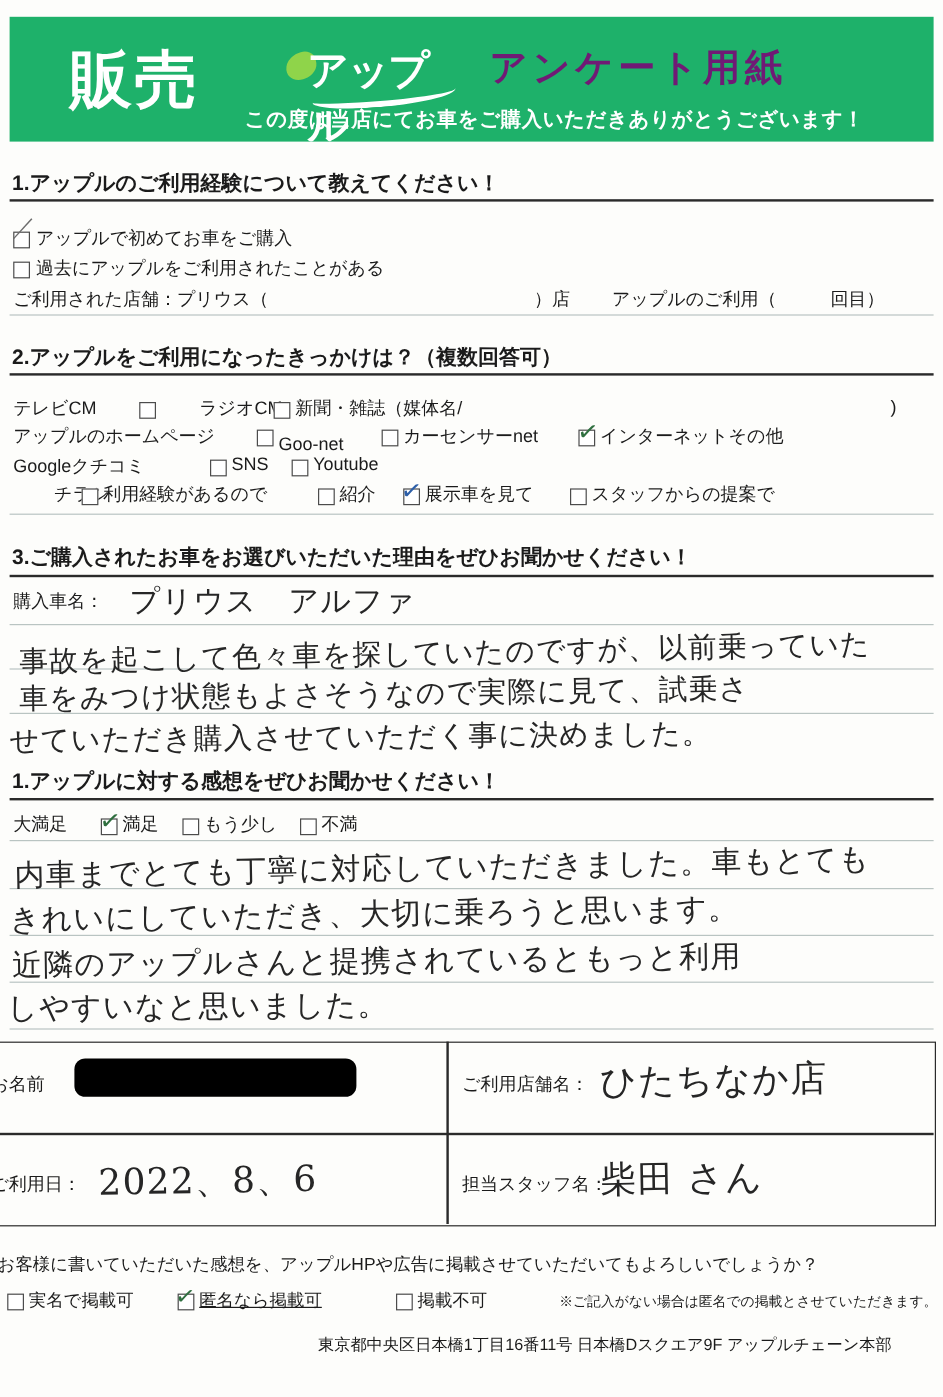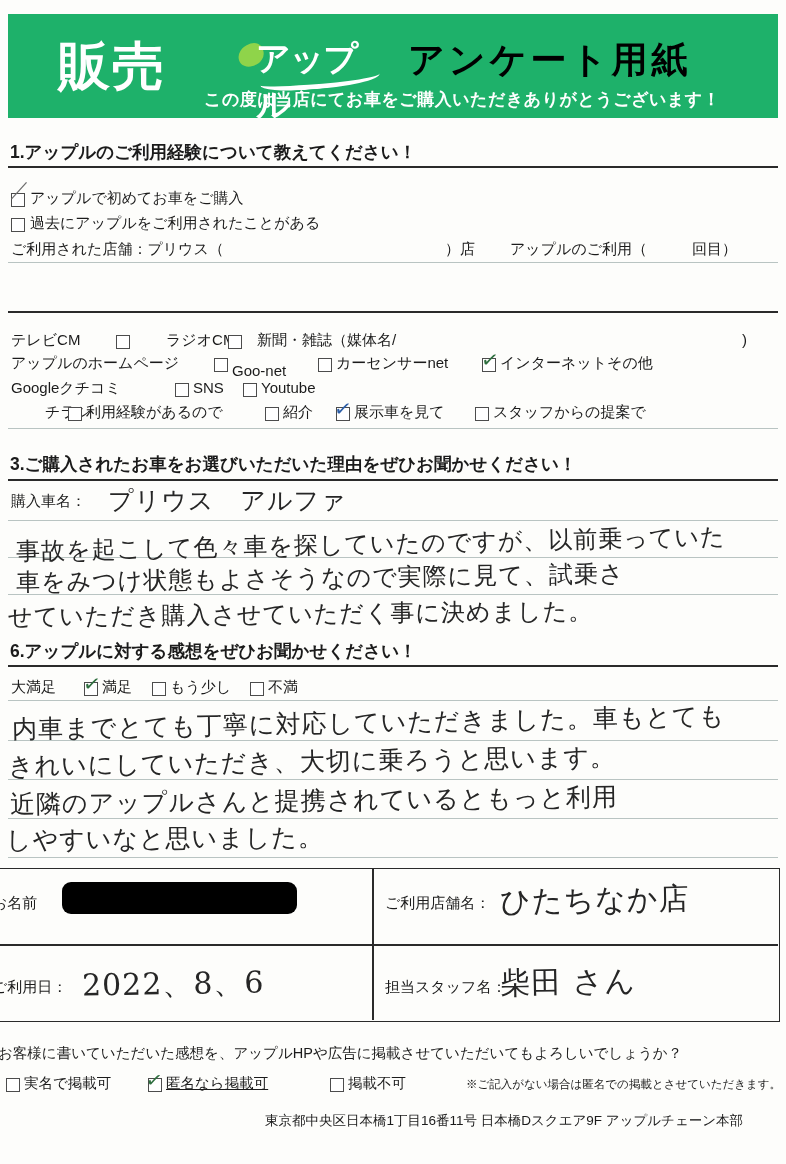--- a/index.html
+++ b/index.html
@@ -79,23 +79,23 @@
     width: 120px;
     height: 14px;
     border-bottom: 5px solid #ffffff;
     border-radius: 0 0 60% 40%;
     transform: rotate(-4deg);
   }
   .banner-title {
     position: absolute;
     left: 400px;
     top: 22px;
-    font-size: 36px;
-    font-weight: bold;
-    color: #000000;
+    font-size: 31px;
+    font-weight: bold;
+    color: #701a75;
     letter-spacing: 4px;
   }
   .banner-sub {
     position: absolute;
     left: 196px;
     top: 74px;
     font-size: 17px;
     font-weight: bold;
     color: #ffffff;
     letter-spacing: 0.5px;
@@ -215,27 +215,28 @@
   <div class="opt" style="left:30px; top:214px;">過去にアップルをご利用されたことがある</div>
 
   <div class="lbl" style="left:11px; top:240px;">ご利用された店舗：プリウス（</div>
   <div class="lbl" style="left:445px; top:240px;">）店</div>
   <div class="lbl" style="left:510px; top:240px;">アップルのご利用（</div>
   <div class="lbl" style="left:692px; top:240px;">回目）</div>
   <div class="rule-thin" style="left:8px; top:262px; width:770px;"></div>
 
   <div class="hw" style="left:10px; top:176px; font-size:20px; color:#6c6c6c;">／</div>
 
+  <div class="qhead" style="left:10px; top:285px;">2.アップルをご利用になったきっかけは？（複数回答可）</div>
   <div class="rule" style="left:8px; top:311px; width:770px;"></div>
 
   <div class="opt" style="left:11px; top:331px;">テレビCM</div>
   <div class="cb" style="left:116px; top:335px;"></div>
   <div class="opt" style="left:134px; top:331px;margin-left:32px;">ラジオCM</div>
   <div class="cb" style="left:228px; top:335px;"></div>
-  <div class="opt" style="left:246px; top:331px;margin-left:11px;">新聞・雑誌（媒体名/</div>
+  <div class="opt" style="left:246px; top:331px;">新聞・雑誌（媒体名/</div>
   <div class="opt" style="left:742px; top:331px;">)</div>
 
   <div class="opt" style="left:11px; top:354px;">アップルのホームページ</div>
   <div class="cb" style="left:214px; top:358px;"></div>
   <div class="opt" style="left:232px; top:362px;">Goo-net</div>
   <div class="cb" style="left:318px; top:358px;"></div>
   <div class="opt" style="left:336px; top:354px;">カーセンサーnet</div>
   <div class="cb" style="left:482px; top:358px;"></div>
   <div class="tick" style="left:481px; top:350px;">✓</div>
   <div class="opt" style="left:500px; top:354px;">インターネットその他</div>
@@ -265,21 +266,21 @@
   <div class="lbl" style="left:11px; top:492px;">購入車名：</div>
   <div class="hw" style="left:108px; top:484px; font-size:25px;">プリウス　アルファ</div>
   <div class="rule-thin" style="left:8px; top:520px; width:770px;"></div>
   <div class="rule-thin" style="left:8px; top:557px; width:770px;"></div>
   <div class="rule-thin" style="left:8px; top:594px; width:770px;"></div>
 
   <div class="hw" style="left:16px; top:528px; font-size:24px; transform:rotate(-1.2deg);">事故を起こして色々車を探していたのですが、以前乗っていた</div>
   <div class="hw" style="left:16px; top:562px; font-size:24px; transform:rotate(-0.8deg);">車をみつけ状態もよさそうなので実際に見て、試乗さ</div>
   <div class="hw" style="left:8px; top:598px; font-size:24px; transform:rotate(-0.6deg);">せていただき購入させていただく事に決めました。</div>
 
-  <div class="qhead" style="left:10px; top:639px;">6.アップルに対する感想をぜひお聞かせください！</div>
+  <div class="qhead" style="left:10px; top:639px;">1.アップルに対する感想をぜひお聞かせください！</div>
   <div class="rule" style="left:8px; top:665px; width:770px;"></div>
 
   <div class="opt" style="left:11px; top:678px;">大満足</div>
   <div class="cb" style="left:84px; top:682px;"></div>
   <div class="tick" style="left:83px; top:674px;">✓</div>
   <div class="opt" style="left:102px; top:678px;">満足</div>
   <div class="cb" style="left:152px; top:682px;"></div>
   <div class="opt" style="left:170px; top:678px;">もう少し</div>
   <div class="cb" style="left:250px; top:682px;"></div>
   <div class="opt" style="left:268px; top:678px;">不満</div>

